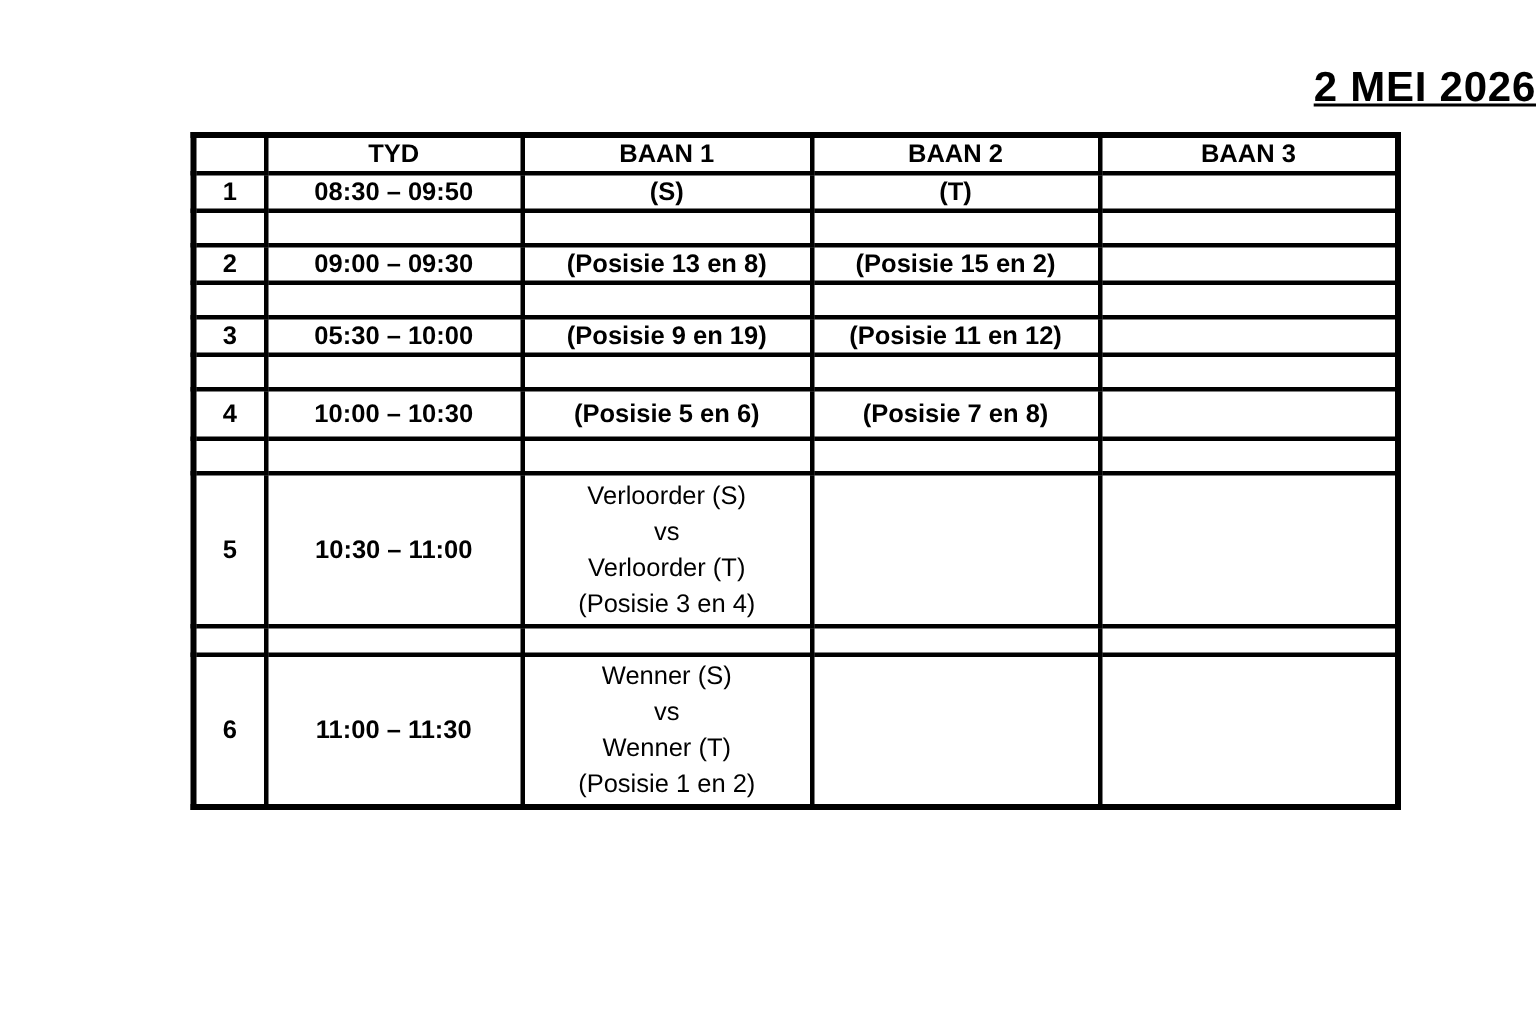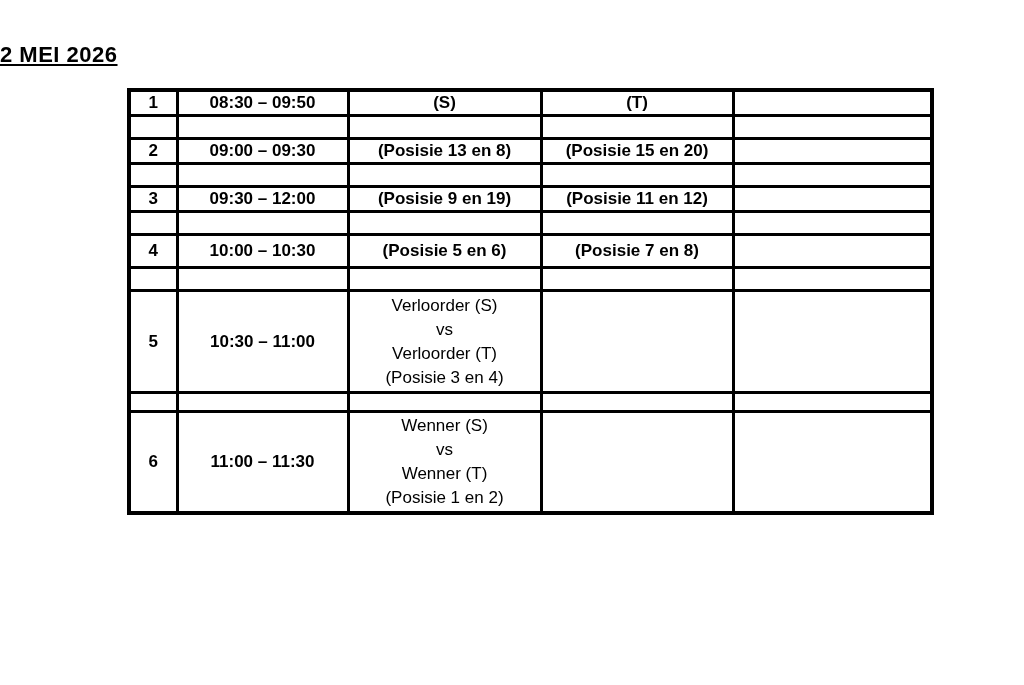--- a/index.html
+++ b/index.html
@@ -7,22 +7,22 @@
     width: 1024px; height: 685px;
     background: #ffffff;
     font-family: "Liberation Sans", sans-serif;
     color: #000000;
     overflow: hidden;
   }
   .page { position: relative; width: 1024px; height: 685px; background: #fff; }
   .doc-title {
     position: absolute;
     top: 42px; left: 0; width: 1024px;
-    text-align: left;
-    font-size: 22px;
+    text-align: right;
+    font-size: 28px;
     font-weight: bold;
     text-decoration: underline;
     letter-spacing: 0.5px;
   }
   table.schedule {
     position: absolute;
     left: 127px; top: 88px;
     width: 803px;
     border-collapse: collapse;
     table-layout: fixed;
@@ -67,20 +67,27 @@
   <table class="schedule">
     <colgroup>
       <col class="c-num">
         <col class="c-tyd">
         <col class="c-b1">
         <col class="c-b2">
         <col class="c-b3">
     </colgroup>
 
     <tbody>
+        <tr class="r-head">
+      <th></th>
+      <th>TYD</th>
+      <th>BAAN 1</th>
+      <th>BAAN 2</th>
+      <th>BAAN 3</th>
+    </tr>
 
     <tr class="r-match">
       <td>1</td>
       <td>08:30 – 09:50</td>
       <td>(S)</td>
       <td>(T)</td>
       <td></td>
     </tr>
 
     <tr class="r-spacer">
@@ -88,35 +95,35 @@
       <td></td>
       <td></td>
       <td></td>
       <td></td>
     </tr>
 
     <tr class="r-match">
       <td>2</td>
       <td>09:00 – 09:30</td>
       <td>(Posisie 13 en 8)</td>
-      <td>(Posisie 15 en 20)</td>
+      <td>(Posisie 15 en 2)</td>
       <td></td>
     </tr>
 
     <tr class="r-spacer">
       <td></td>
       <td></td>
       <td></td>
       <td></td>
       <td></td>
     </tr>
 
     <tr class="r-match">
       <td>3</td>
-      <td>09:30 – 12:00</td>
+      <td>05:30 – 10:00</td>
       <td>(Posisie 9 en 19)</td>
       <td>(Posisie 11 en 12)</td>
       <td></td>
     </tr>
 
     <tr class="r-spacer">
       <td></td>
       <td></td>
       <td></td>
       <td></td>

